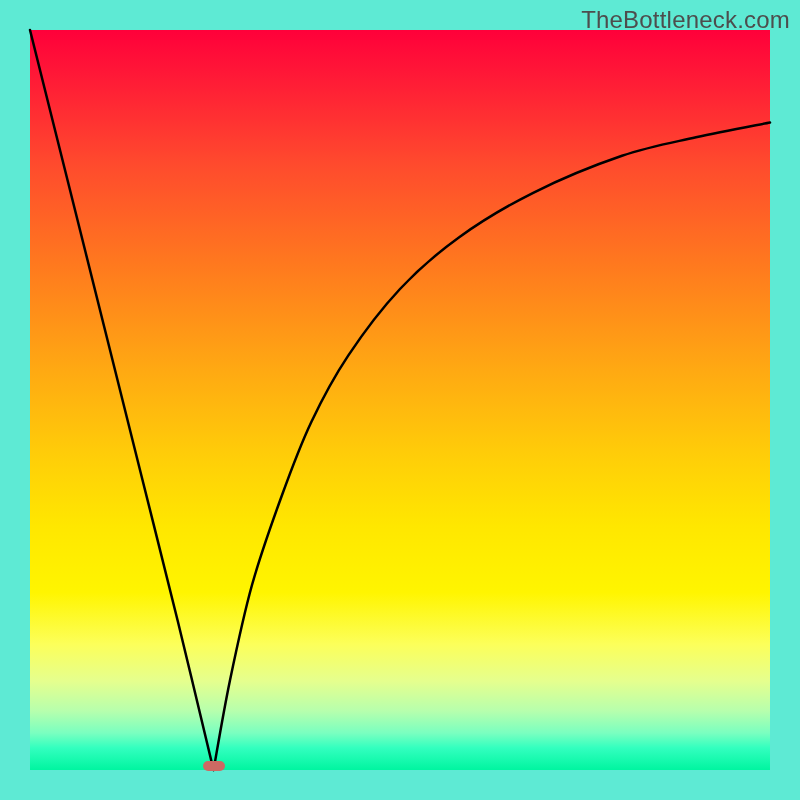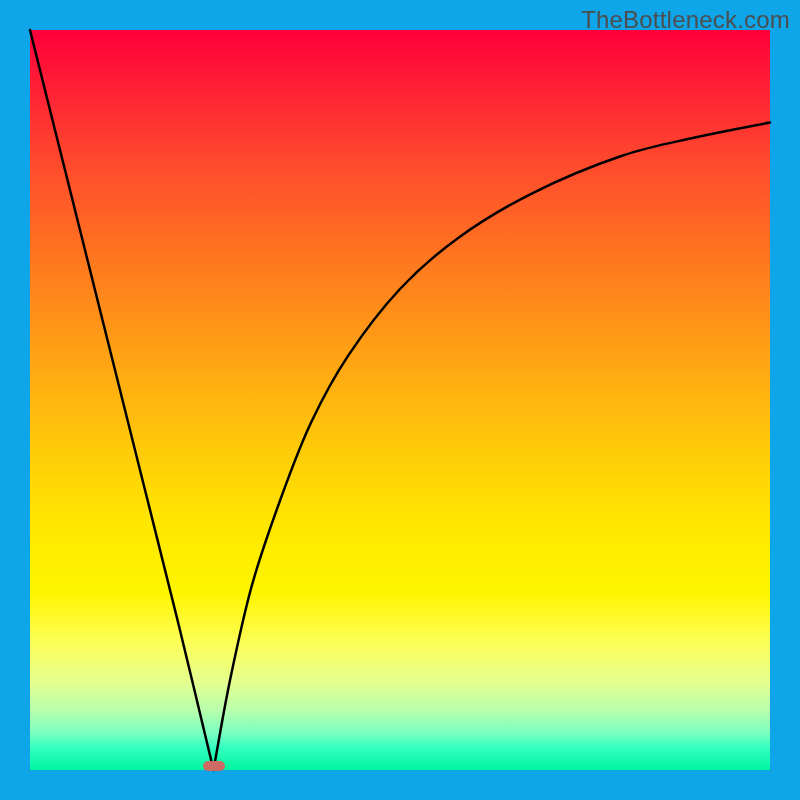--- a/index.html
+++ b/index.html
@@ -8,21 +8,21 @@
     width: 800px;
     height: 800px;
     overflow: hidden;
     background: #000;
     font-family: Arial, Helvetica, sans-serif;
   }
   .frame {
     position: relative;
     width: 800px;
     height: 800px;
-    background: #0ea5e9;
+    background: #5eead4;
   }
   .plot-area {
     position: absolute;
     left: 30px;
     top: 30px;
     width: 740px;
     height: 740px;
     
     background: linear-gradient(to bottom,
       #ff003a 0%,

